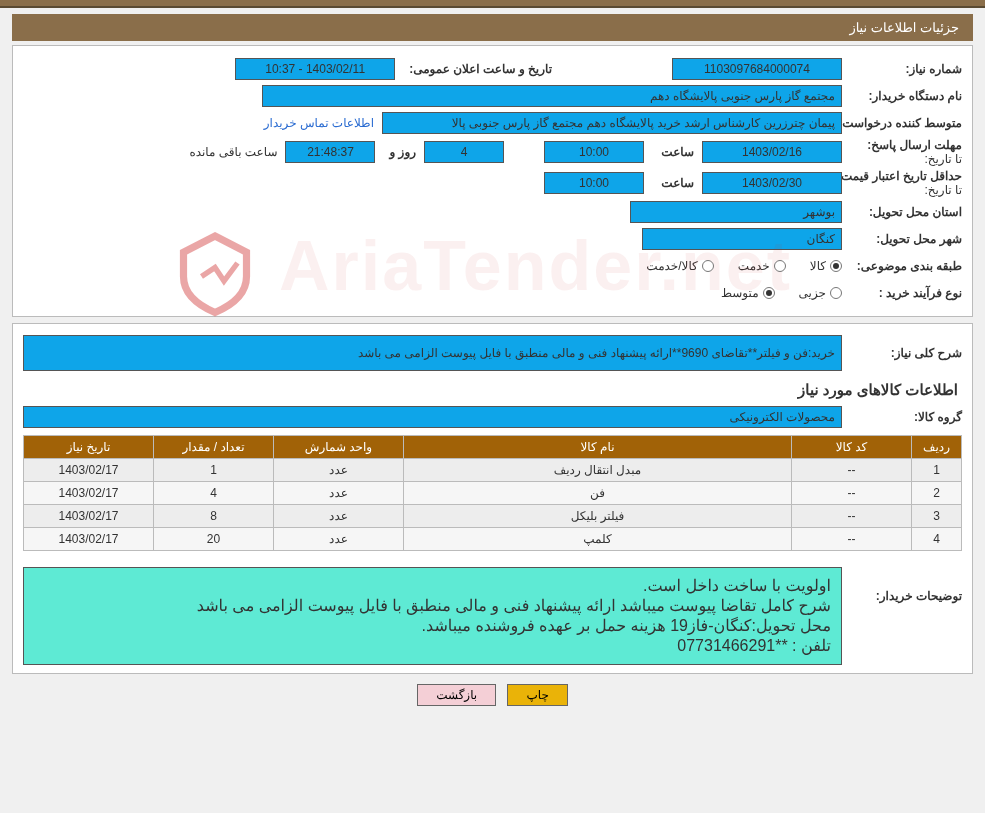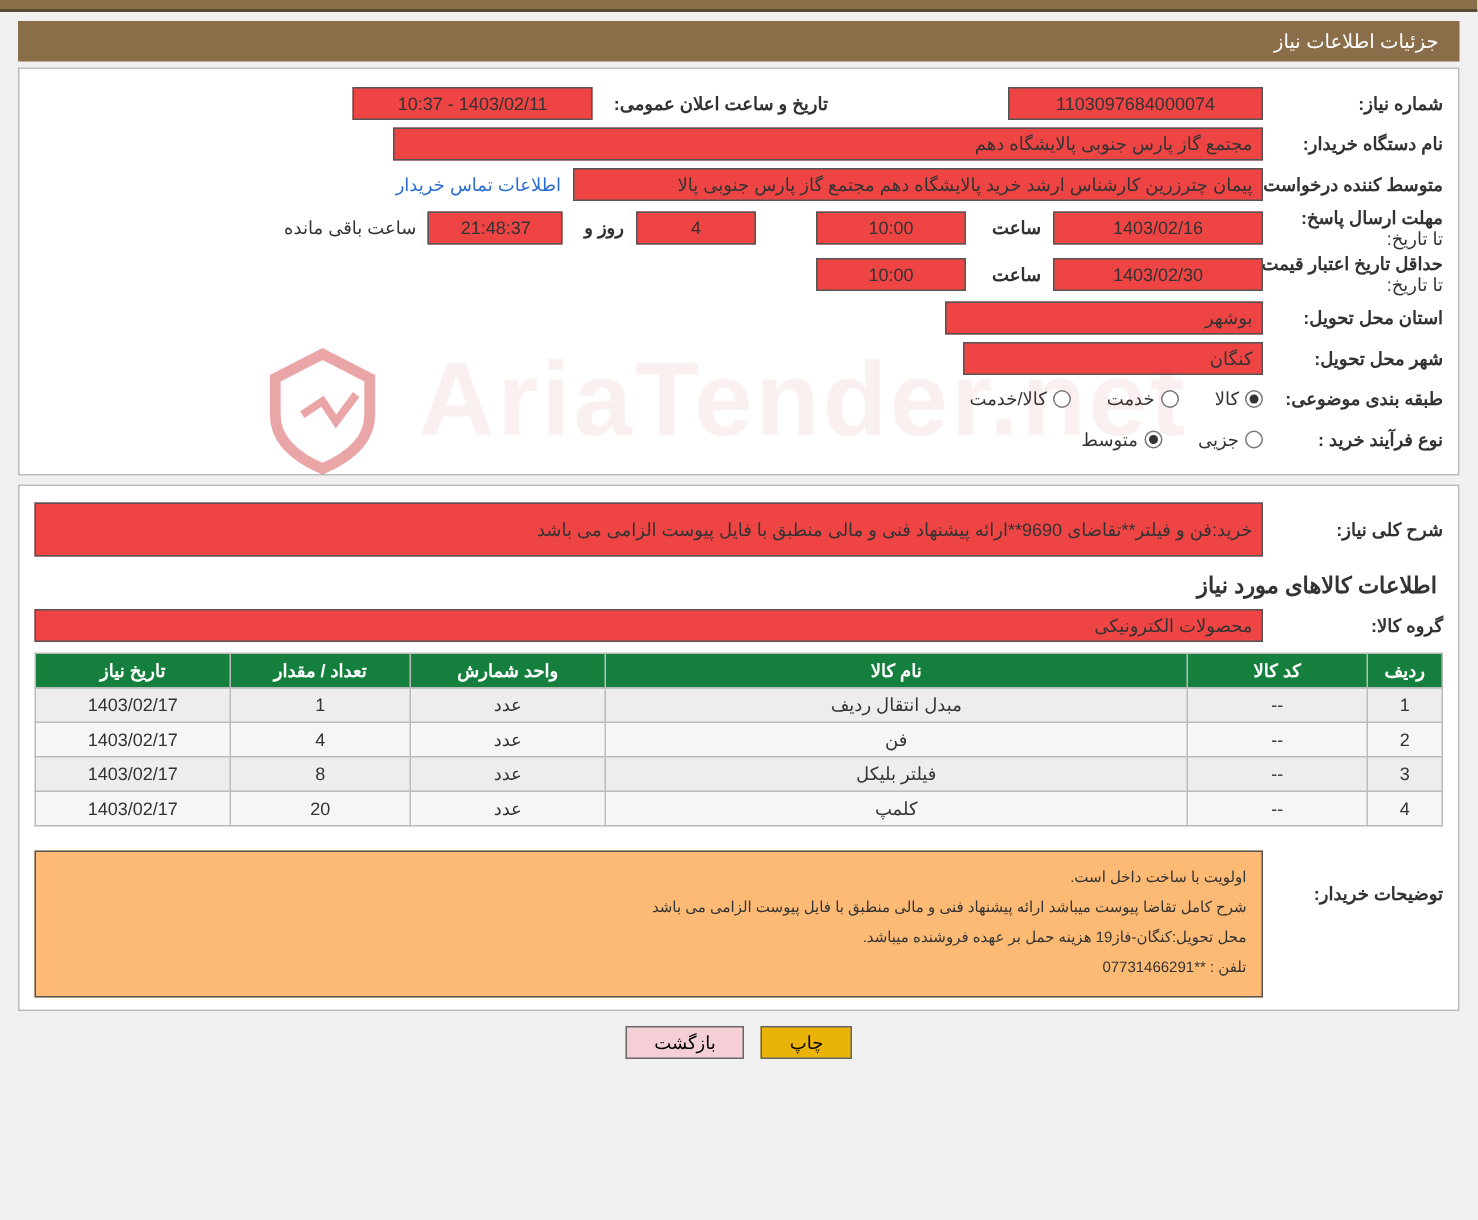--- a/index.html
+++ b/index.html
@@ -48,21 +48,21 @@
     text-align: right;
     padding-left: 6px;
     white-space: nowrap;
     font-weight: bold;
     font-size: 12px;
   }
   .label-col { width: 120px; display:inline-block; }
   .label-small { width: 50px; display:inline-block; text-align:right; }
   .field {
     border: 1px solid #555;
-    background: #ef4444;
+    background: #0ea5e9;
     padding: 4px 6px;
     height: 22px;
     line-height: 18px;
     font-size: 12px;
     text-align: right;
     direction: rtl;
     display: inline-flex;
     align-items: center;
   }
   .field-center { text-align: center; justify-content: center; }
@@ -80,33 +80,33 @@
     margin-top: 6px;
     border: 1px solid #999;
   }
   table.goods th, table.goods td {
     border: 1px solid #bbb;
     padding: 4px 6px;
     text-align: center;
     font-size: 12px;
   }
   table.goods th {
-    background: #15803d;
+    background: #a16207;
     color: #fff;
-    font-weight: bold;
+    font-weight: normal;
   }
   table.goods tr:nth-child(even) td { background: #f6f6f6; }
   table.goods tr:nth-child(odd) td { background: #ededed; }
   .remarks-box {
     border: 1px solid #555;
-    background: #fdba74;
+    background: #5eead4;
     padding: 8px 10px;
     margin-top: 8px;
     line-height: 20px;
-    font-size: 10px;
+    font-size: 16px;
     text-align: right;
     flex: 1;
     min-height: 80px;
   }
   .button-row { text-align:center; margin: 10px 0; }
   .btn {
     display:inline-block;
     border:1px solid #666;
     padding: 3px 18px;
     margin: 0 4px;

